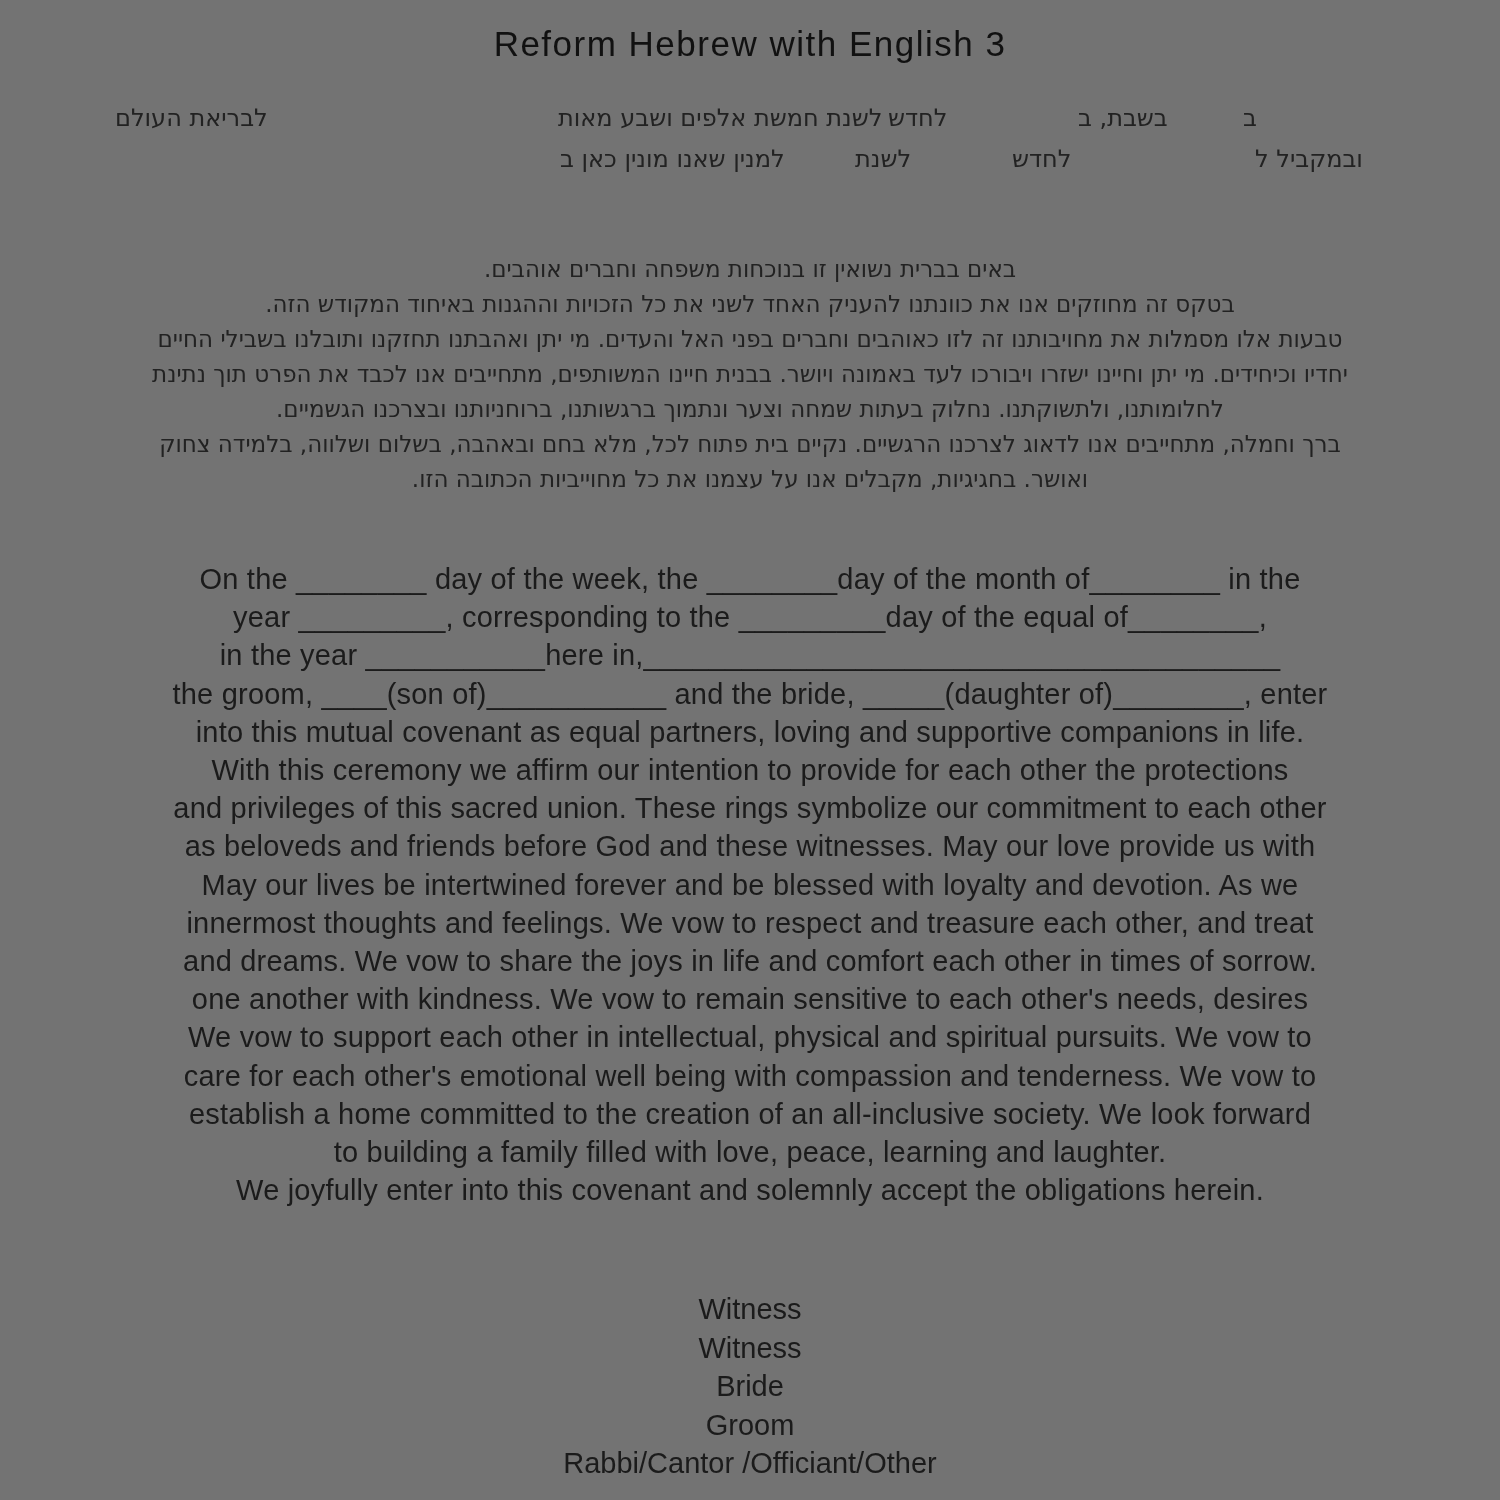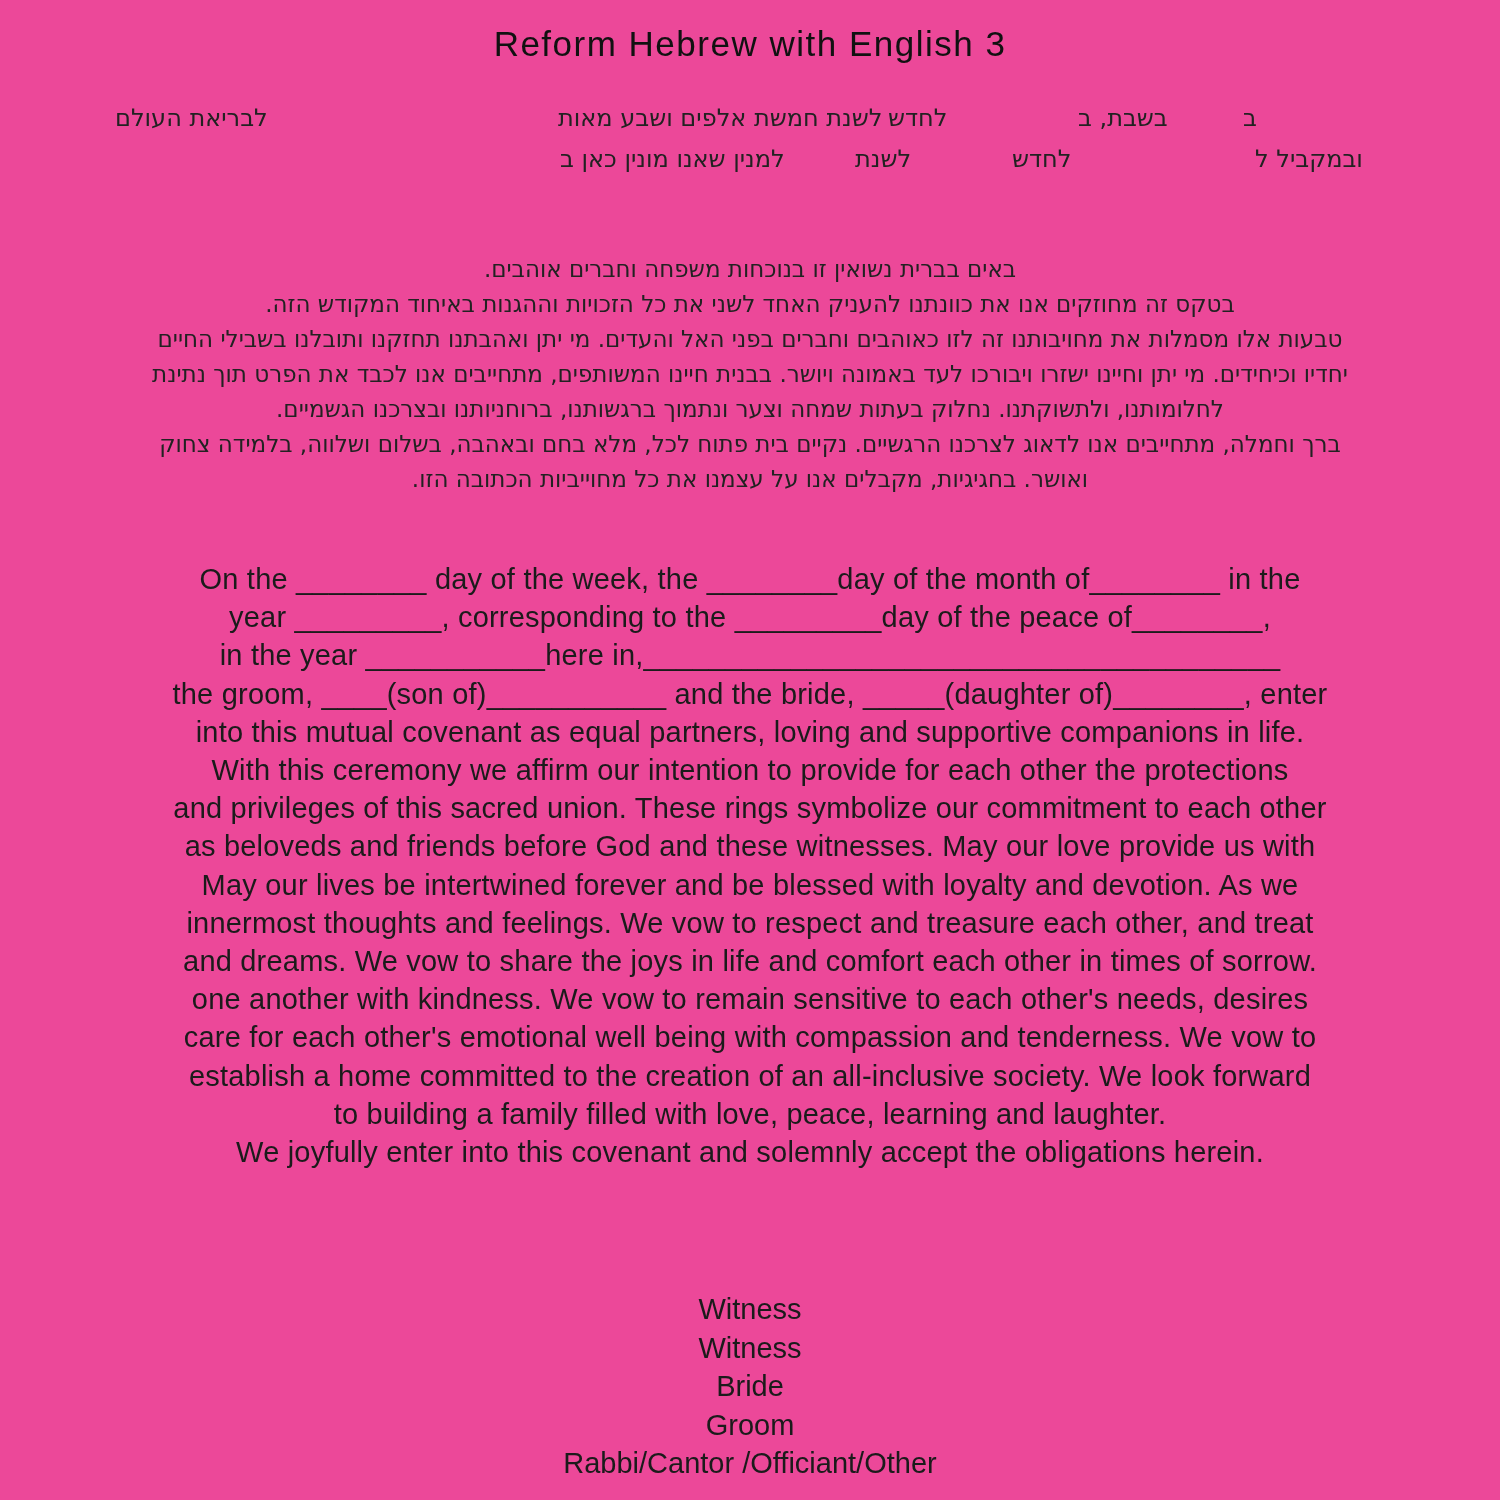--- a/index.html
+++ b/index.html
@@ -4,21 +4,21 @@
 <style>
   html, body {
     margin: 0;
     padding: 0;
     background: #ffffff;
   }
   .page {
     position: relative;
     width: 1500px;
     height: 1500px;
-    background: #ec4899;
+    background: #737373;
     color: #1b1b1b;
     font-family: "Liberation Sans", sans-serif;
     overflow: hidden;
   }
   .title {
     position: absolute;
     top: 24px;
     left: 0;
     width: 100%;
     margin: 0;
@@ -101,31 +101,32 @@
     <div class="hline">בטקס זה מחוזקים אנו את כוונתנו להעניק האחד לשני את כל הזכויות וההגנות באיחוד המקודש הזה.</div>
     <div class="hline">טבעות אלו מסמלות את מחויבותנו זה לזו כאוהבים וחברים בפני האל והעדים. מי יתן ואהבתנו תחזקנו ותובלנו בשבילי החיים</div>
     <div class="hline">יחדיו וכיחידים. מי יתן וחיינו ישזרו ויבורכו לעד באמונה ויושר. בבנית חיינו המשותפים, מתחייבים אנו לכבד את הפרט תוך נתינת</div>
     <div class="hline">לחלומותנו, ולתשוקתנו. נחלוק בעתות שמחה וצער ונתמוך ברגשותנו, ברוחניותנו ובצרכנו הגשמיים.</div>
     <div class="hline">ברך וחמלה, מתחייבים אנו לדאוג לצרכנו הרגשיים. נקיים בית פתוח לכל, מלא בחם ובאהבה, בשלום ושלווה, בלמידה צחוק</div>
     <div class="hline">ואושר. בחגיגיות, מקבלים אנו על עצמנו את כל מחוייביות הכתובה הזו.</div>
   </div>
 
   <div class="english-para">
     <div class="eline">On the ________ day of the week, the ________day of the month of________ in the</div>
-    <div class="eline">year _________, corresponding to the _________day of the peace of________,</div>
+    <div class="eline">year _________, corresponding to the _________day of the equal of________,</div>
     <div class="eline">in the year ___________here in,_______________________________________</div>
     <div class="eline">the groom, ____(son of)___________ and the bride, _____(daughter of)________, enter</div>
     <div class="eline">into this mutual covenant as equal partners, loving and supportive companions in life.</div>
     <div class="eline">With this ceremony we affirm our intention to provide for each other the protections</div>
     <div class="eline">and privileges of this sacred union. These rings symbolize our commitment to each other</div>
     <div class="eline">as beloveds and friends before God and these witnesses. May our love provide us with</div>
     <div class="eline">May our lives be intertwined forever and be blessed with loyalty and devotion. As we</div>
     <div class="eline">innermost thoughts and feelings. We vow to respect and treasure each other, and treat</div>
     <div class="eline">and dreams. We vow to share the joys in life and comfort each other in times of sorrow.</div>
     <div class="eline">one another with kindness. We vow to remain sensitive to each other's needs, desires</div>
+    <div class="eline">We vow to support each other in intellectual, physical and spiritual pursuits. We vow to</div>
     <div class="eline">care for each other's emotional well being with compassion and tenderness. We vow to</div>
     <div class="eline">establish a home committed to the creation of an all-inclusive society. We look forward</div>
     <div class="eline">to building a family filled with love, peace, learning and laughter.</div>
     <div class="eline">We joyfully enter into this covenant and solemnly accept the obligations herein.</div>
   </div>
 
   <div class="signatures">
     <div>Witness</div>
     <div>Witness</div>
     <div>Bride</div>

